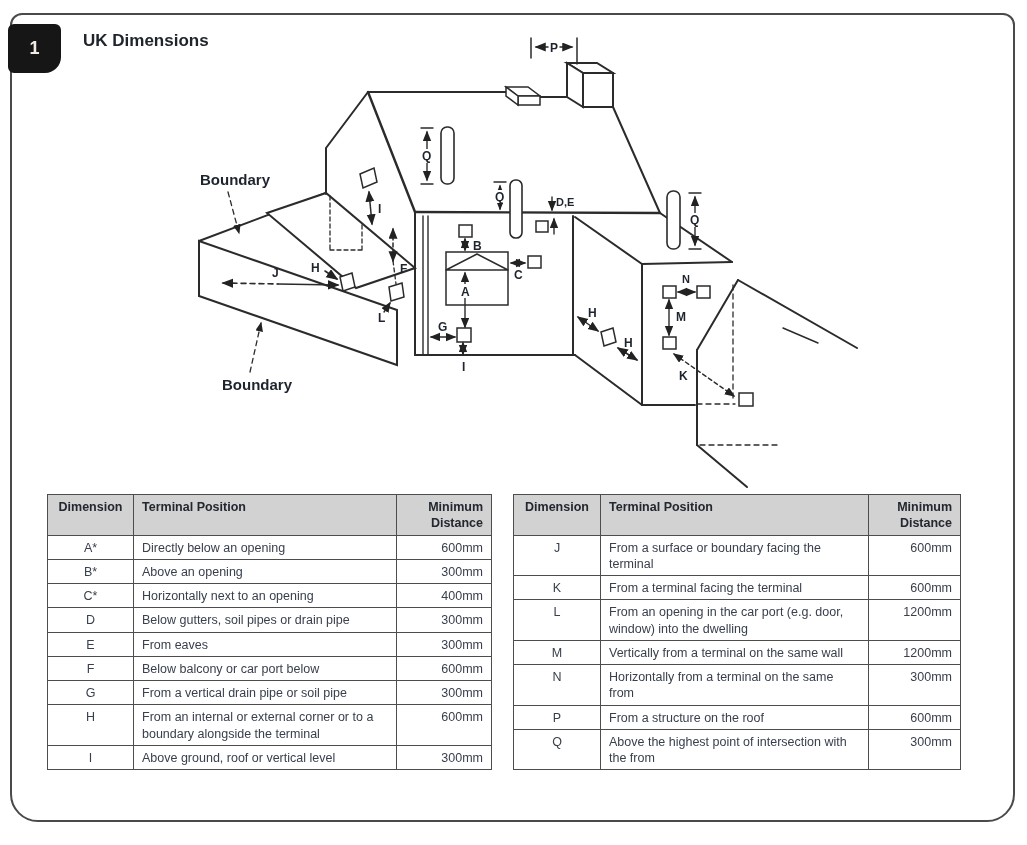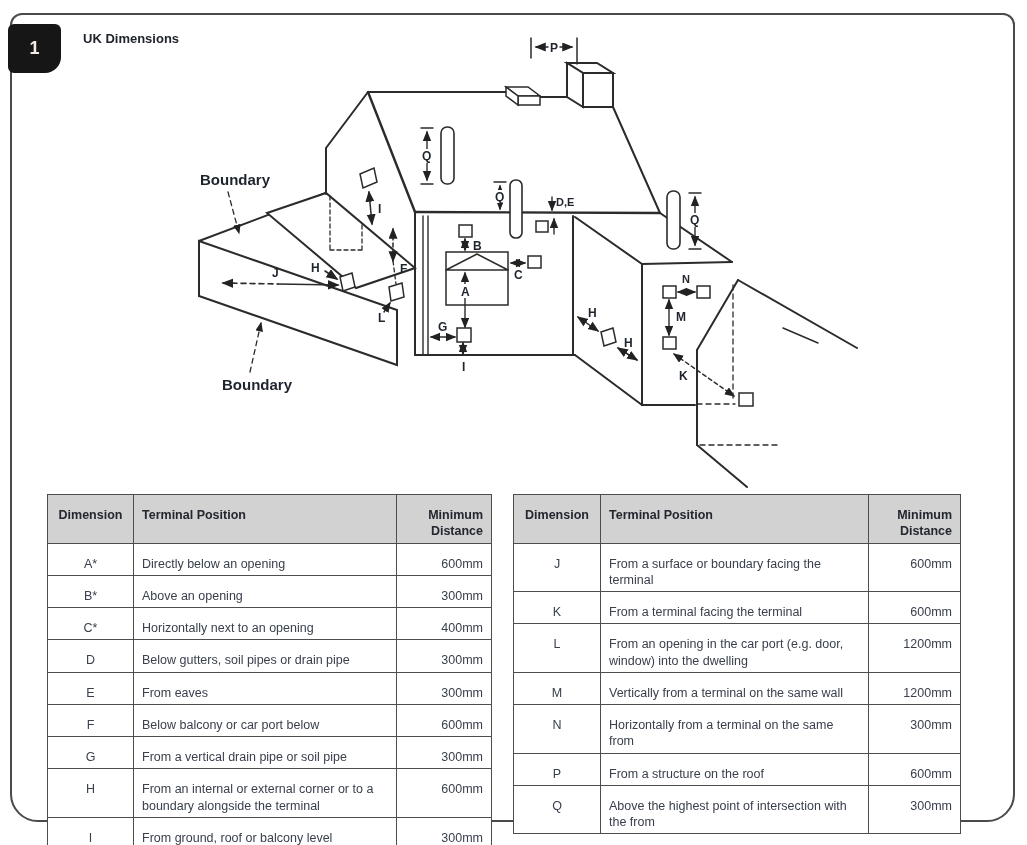--- a/index.html
+++ b/index.html
@@ -3,30 +3,30 @@
 <meta charset="utf-8">
 <style>
   html,body{margin:0;padding:0;background:#fff;}
   .page{position:relative;width:1027px;height:845px;background:#fff;overflow:hidden;
         font-family:"Liberation Sans", sans-serif;color:#353c49;}
   .frame{position:absolute;left:10px;top:13px;width:1001px;height:805px;
          border:2.5px solid #4a4a4a;border-radius:12px 12px 28px 28px;}
   .tab{position:absolute;left:8px;top:24px;width:53px;height:49px;background:#161616;
        border-radius:6px 6px 16px 6px;display:flex;align-items:center;justify-content:center;
        color:#f3ece2;font-weight:bold;font-size:18px;z-index:5;}
-  .title{position:absolute;left:83px;top:31px;font-size:13px;font-weight:bold;color:#20242c;z-index:5;}
+  .title{position:absolute;left:83px;top:31px;font-size:17px;font-weight:bold;color:#20242c;z-index:5;}
   svg.diagram{position:absolute;left:0;top:0;width:1027px;height:845px;}
   svg.diagram text{font-family:"Liberation Sans", sans-serif;fill:#1e242e;}
   .lbl{font-size:12px;font-weight:bold;}
   .lbl-sm{font-size:11px;font-weight:bold;}
   .boundary-lbl{font-size:15px;font-weight:bold;}
 
   .tbl{position:absolute;border-collapse:collapse;font-size:12.5px;line-height:1.3;
        color:#39404d;background:#fff;z-index:4;table-layout:fixed;}
-  .tbl td,.tbl th{border:1.5px solid #4d4d4d;padding:12px 8px 3px;vertical-align:top;text-align:left;}
+  .tbl td,.tbl th{border:1.5px solid #4d4d4d;padding:4px 8px 3px;vertical-align:top;text-align:left;}
   .tbl th{background:#d2d2d2;color:#23272f;font-size:12.5px;}
   .tbl .dimcol{text-align:center;}
   .tbl .distcol{text-align:right;}
   .tbl-left{left:47px;top:494px;width:444px;}
   .tbl-right{left:513px;top:494px;width:447px;}
   .tbl-left col.c1{width:86px;} .tbl-left col.c2{width:263px;} .tbl-left col.c3{width:95px;}
   .tbl-right col.c1{width:87px;} .tbl-right col.c2{width:268px;} .tbl-right col.c3{width:92px;}
   .footnote{position:absolute;left:47px;top:795px;width:920px;font-size:11px;color:#33383f;z-index:4;}
 </style>
 </head>
@@ -241,21 +241,21 @@
           <td>From a vertical drain pipe or soil pipe</td>
           <td class="distcol">300mm</td>
         </tr>
     <tr>
           <td class="dimcol">H</td>
           <td>From an internal or external corner or to a boundary alongside the terminal</td>
           <td class="distcol">600mm</td>
         </tr>
     <tr>
           <td class="dimcol">I</td>
-          <td>From ground, roof or balcony level</td>
+          <td>Above ground, roof or vertical level</td>
           <td class="distcol">300mm</td>
         </tr>
   </tbody>
     </table>
 
   <table class="tbl tbl-right">
     <colgroup>
         <col class="c1">
         <col class="c2">
         <col class="c3">

